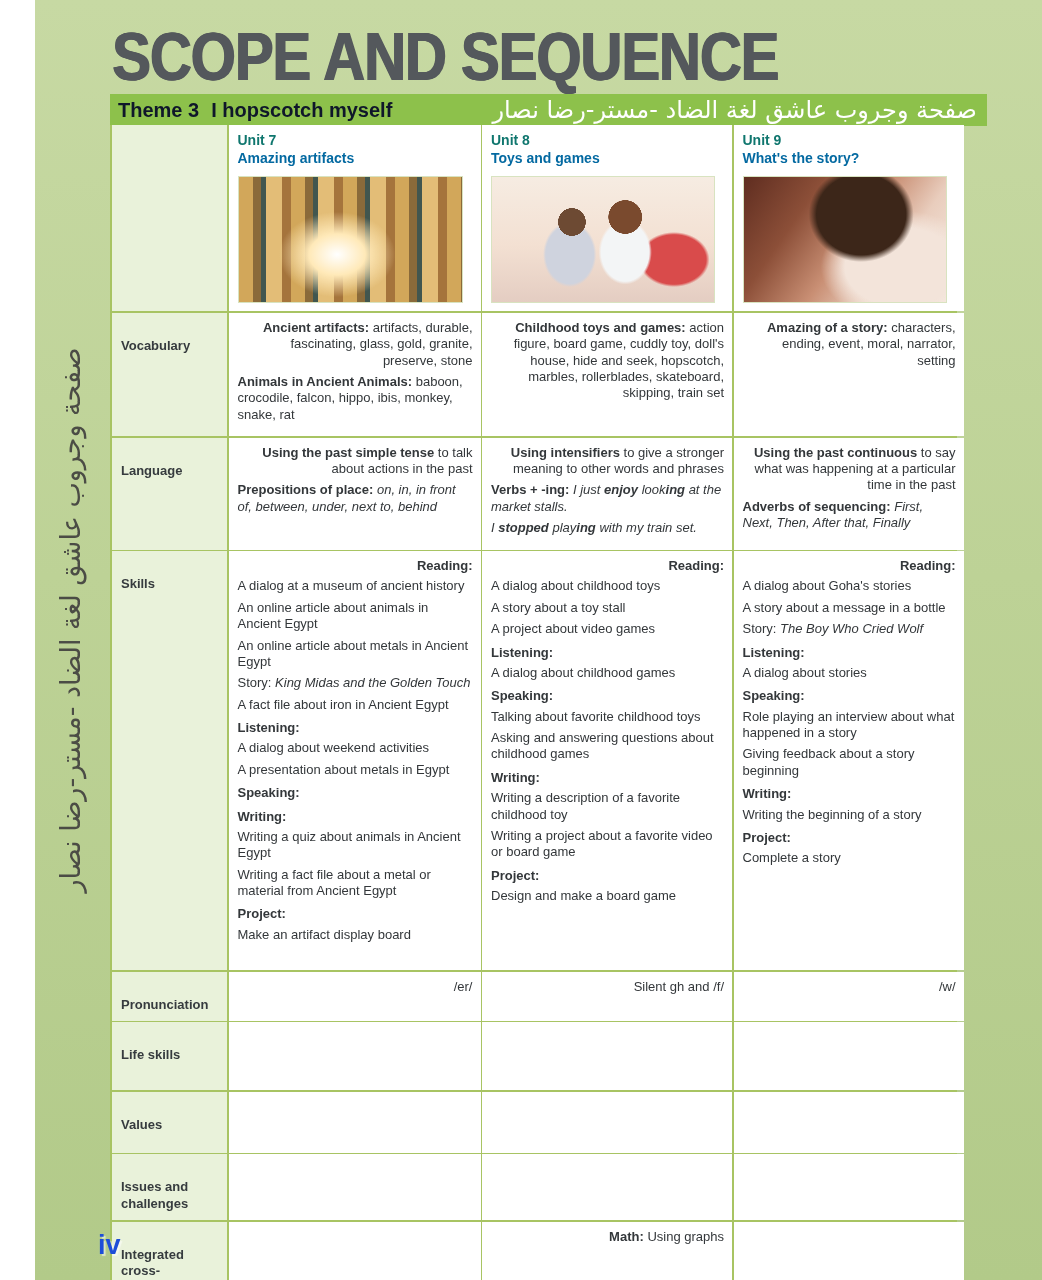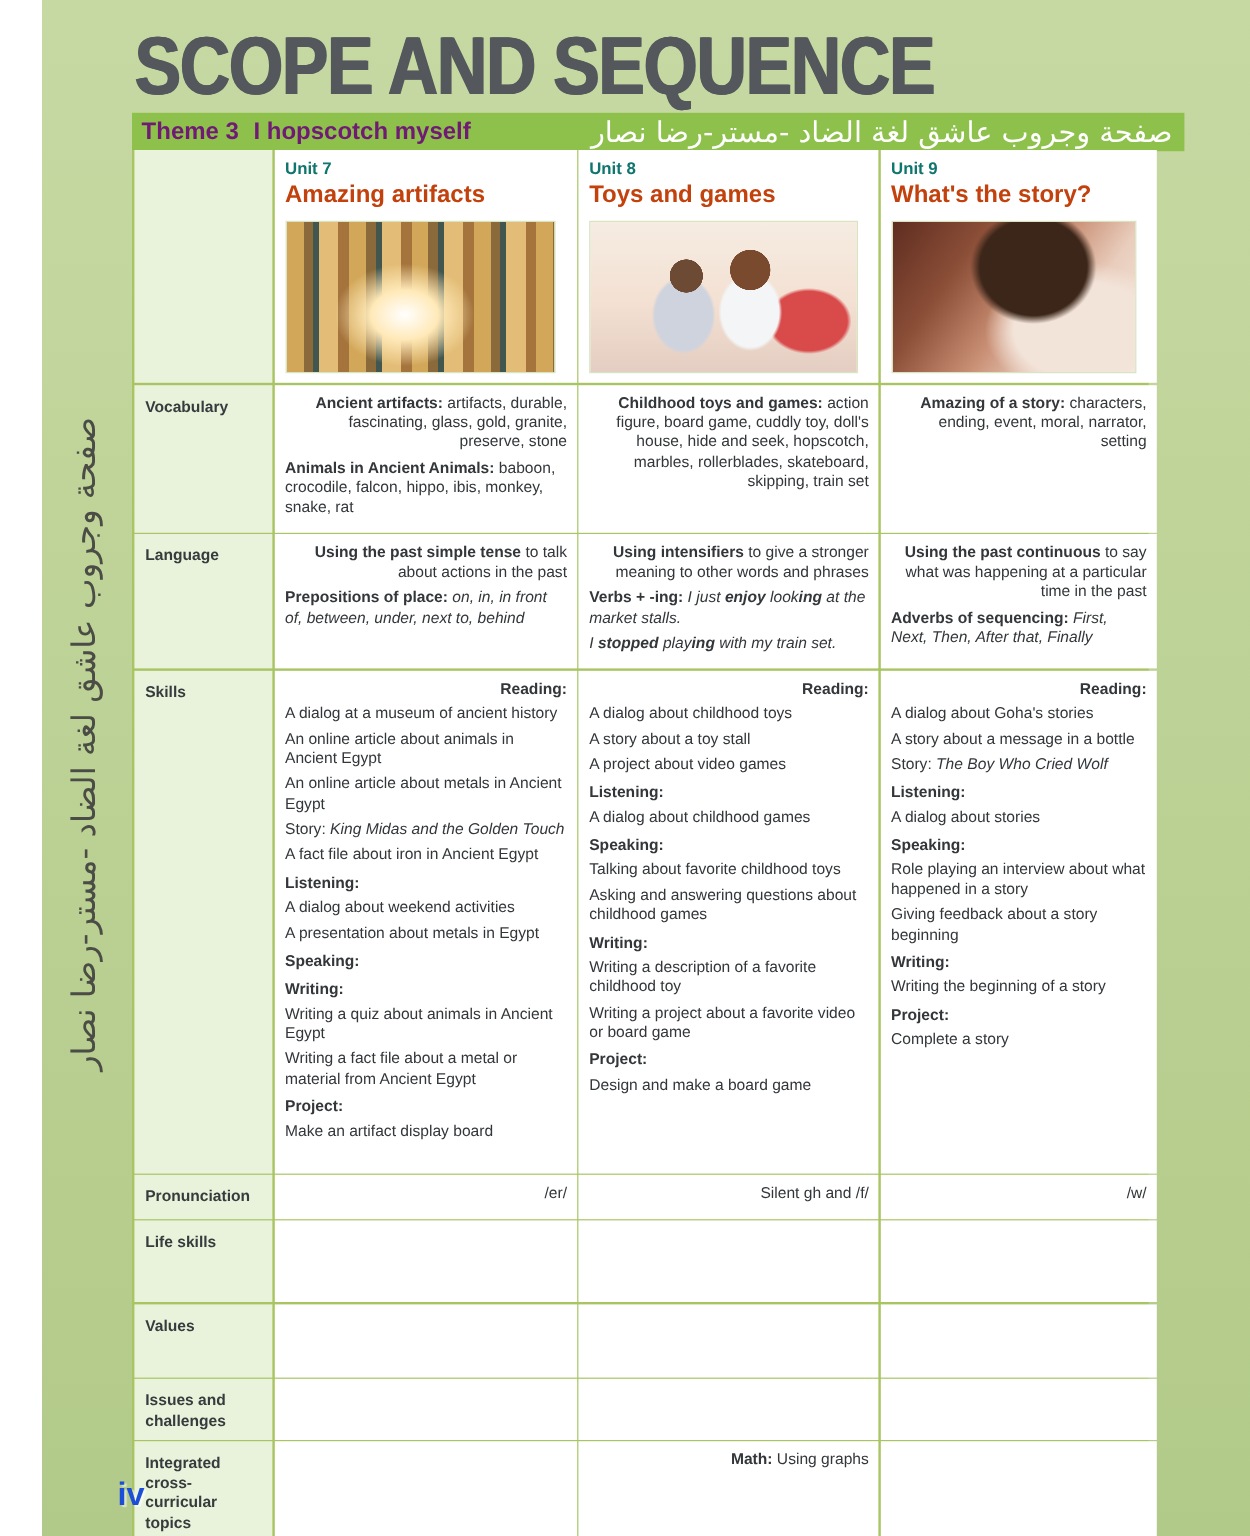--- a/index.html
+++ b/index.html
@@ -24,21 +24,21 @@
     white-space:nowrap;
   }
   .theme-bar {
     position:absolute; left:110px; top:94px; width:877px; height:32px;
     background:#8dc14b;
     display:flex; align-items:center; justify-content:space-between;
     padding:0 10px 0 8px;
   }
   .theme-left { display:flex; align-items:baseline; gap:12px; }
   .theme-label, .theme-title {
-    color:#701a75; font-weight:700; font-size:20px; white-space:nowrap;
+    color:#0f172a; font-weight:700; font-size:20px; white-space:nowrap;
   }
   .theme-arabic {
     color:#ffffff; font-size:24px; line-height:30px; white-space:nowrap;
     font-family:"DejaVu Sans", sans-serif;
     direction:rtl;
   }
   .sidebar-arabic {
     position:absolute; left:-205px; top:600px; width:560px; height:40px;
     transform:rotate(-90deg);
     color:#4b4c45; font-size:27px; text-align:center;
@@ -59,30 +59,30 @@
     background:#a8c463;
     grid-gap:1.5px;
   }
   .cell {
     background:#ffffff;
     padding:7px 8px 8px 9px;
     font-size:13px; line-height:1.26; color:#33373a;
   }
   .cell.label-cell {
     background:#e9f2da; font-weight:700; color:#363b3e;
-    padding-top:10px;
+    padding-top:25px;
   }
   .cell p { margin:0 0 5px 0; }
   .cell p.head { margin-top:7px; margin-bottom:4px; }
   .cell p:first-child { margin-top:0;text-align:right; }
   .cell b { font-weight:700; }
   .cell i { font-style:italic; }
   .unit-cell { padding-top:6px; }
   .unit-name { font-weight:700; font-size:14px; line-height:1.3; color:#0f766e; }
-  .unit-title { font-weight:700; font-size:20px; line-height:1.3; color:#c2410c; }
+  .unit-title { font-weight:700; font-size:14px; line-height:1.3; color:#0369a1; }
 
   .photo { width:96%; height:127px; margin-top:9px; border:1px solid #d8e3c0; }
   .photo-u7 {
     background:
       radial-gradient(ellipse 42% 55% at 44% 62%, #ffffff 0%, #ffe9b8 30%, rgba(255,233,184,0) 62%),
       repeating-linear-gradient(90deg,
         #d2a75a 0 14px, #8a6a3a 14px 22px, #41564f 22px 27px,
         #e3bd77 27px 43px, #a5743c 43px 52px);
   }
   .photo-u8 {

